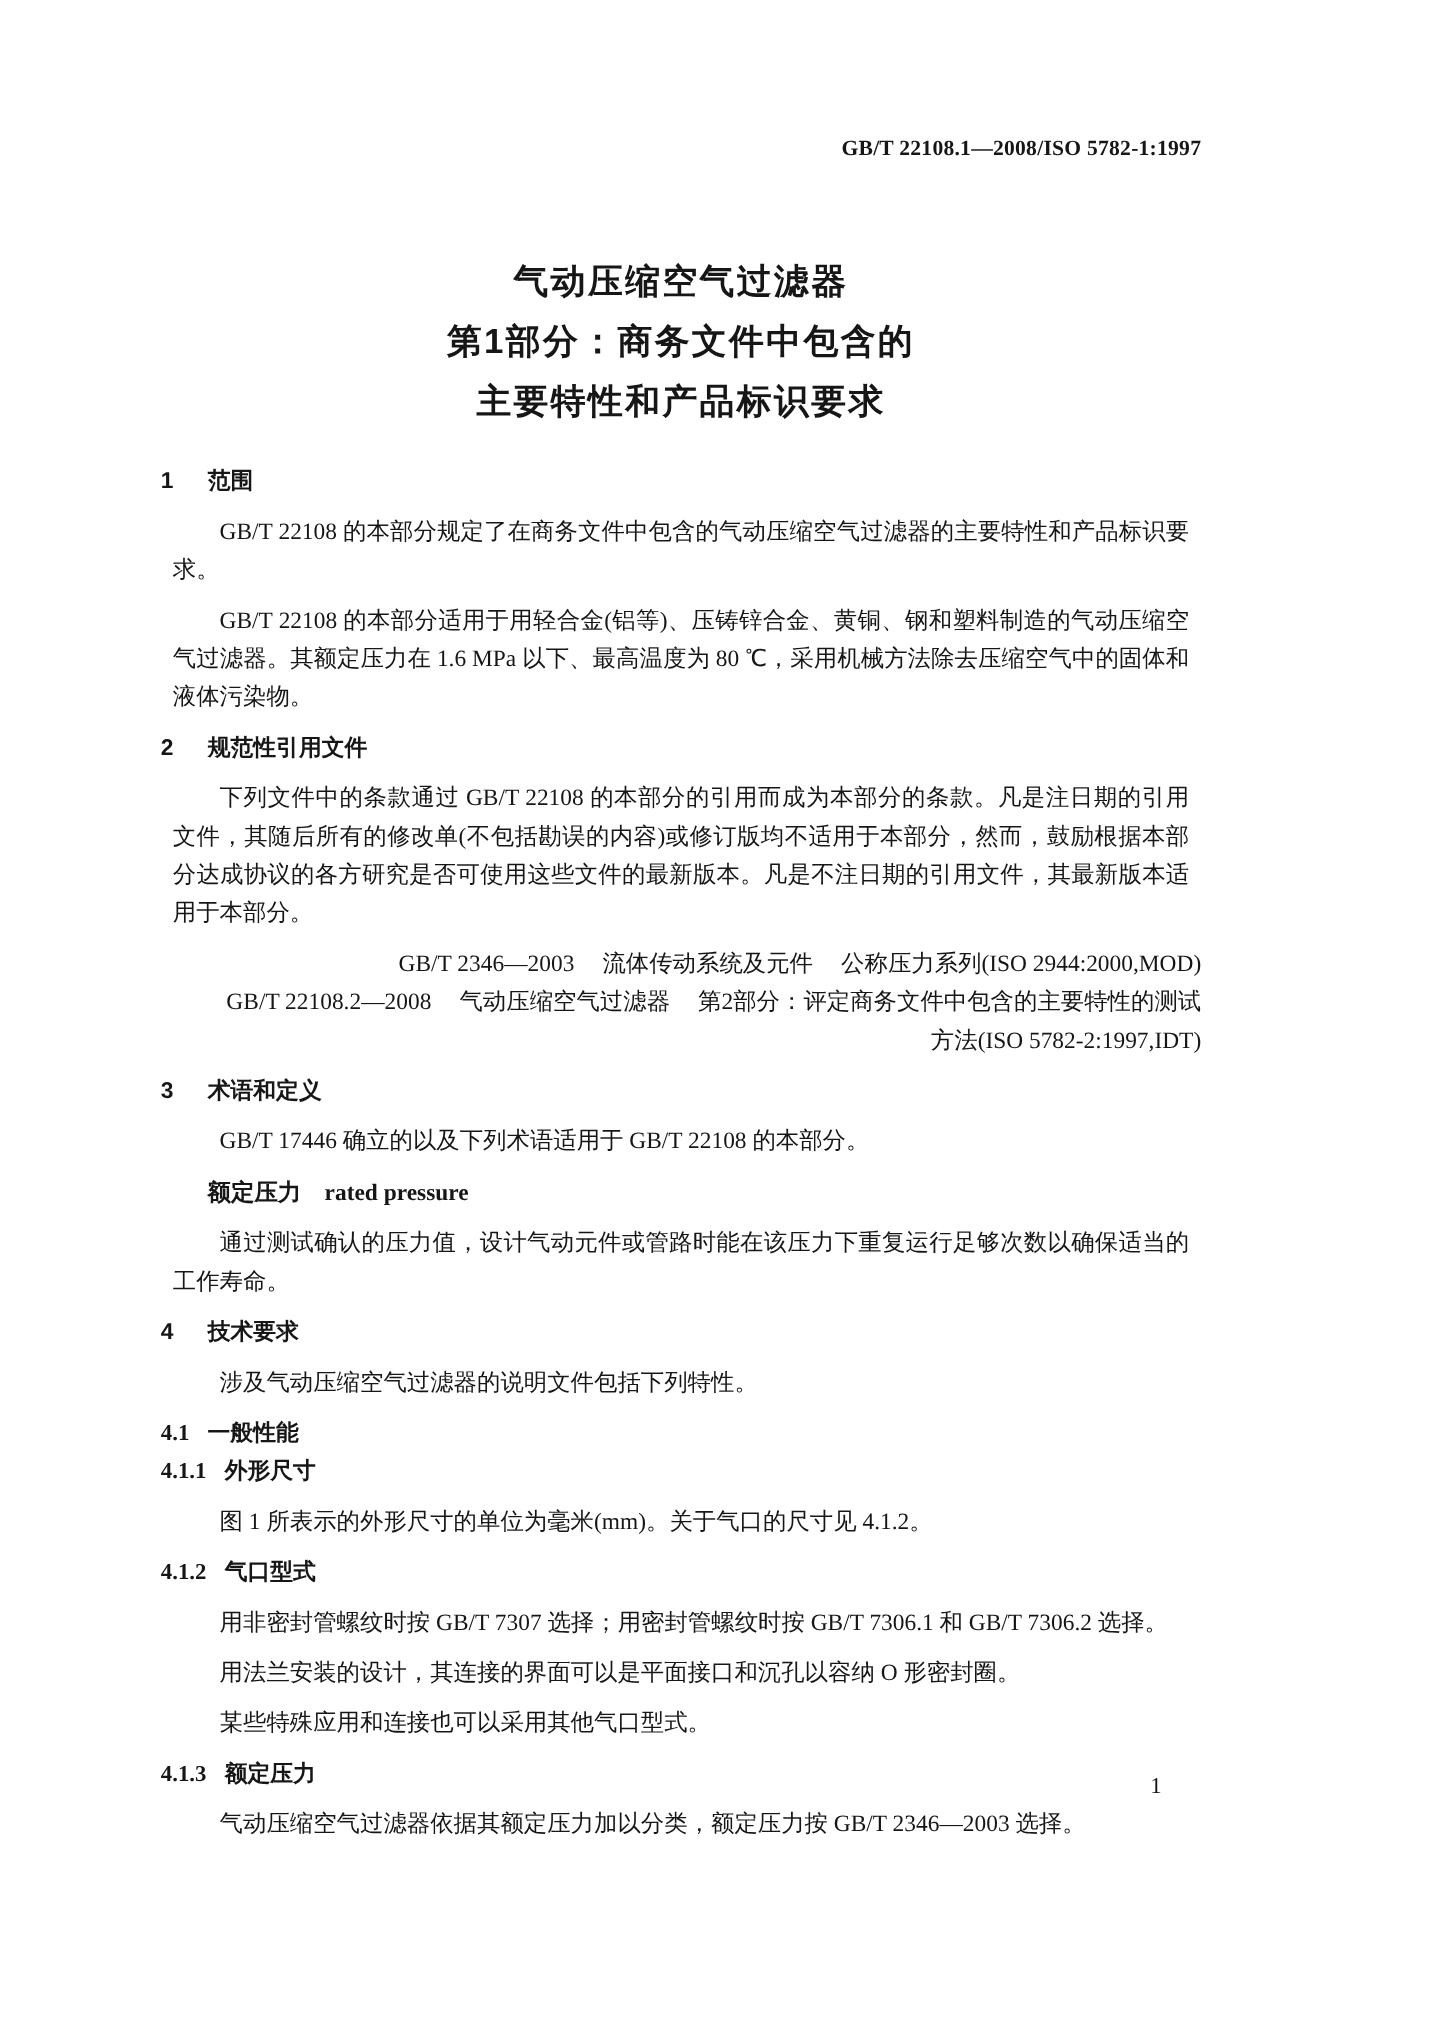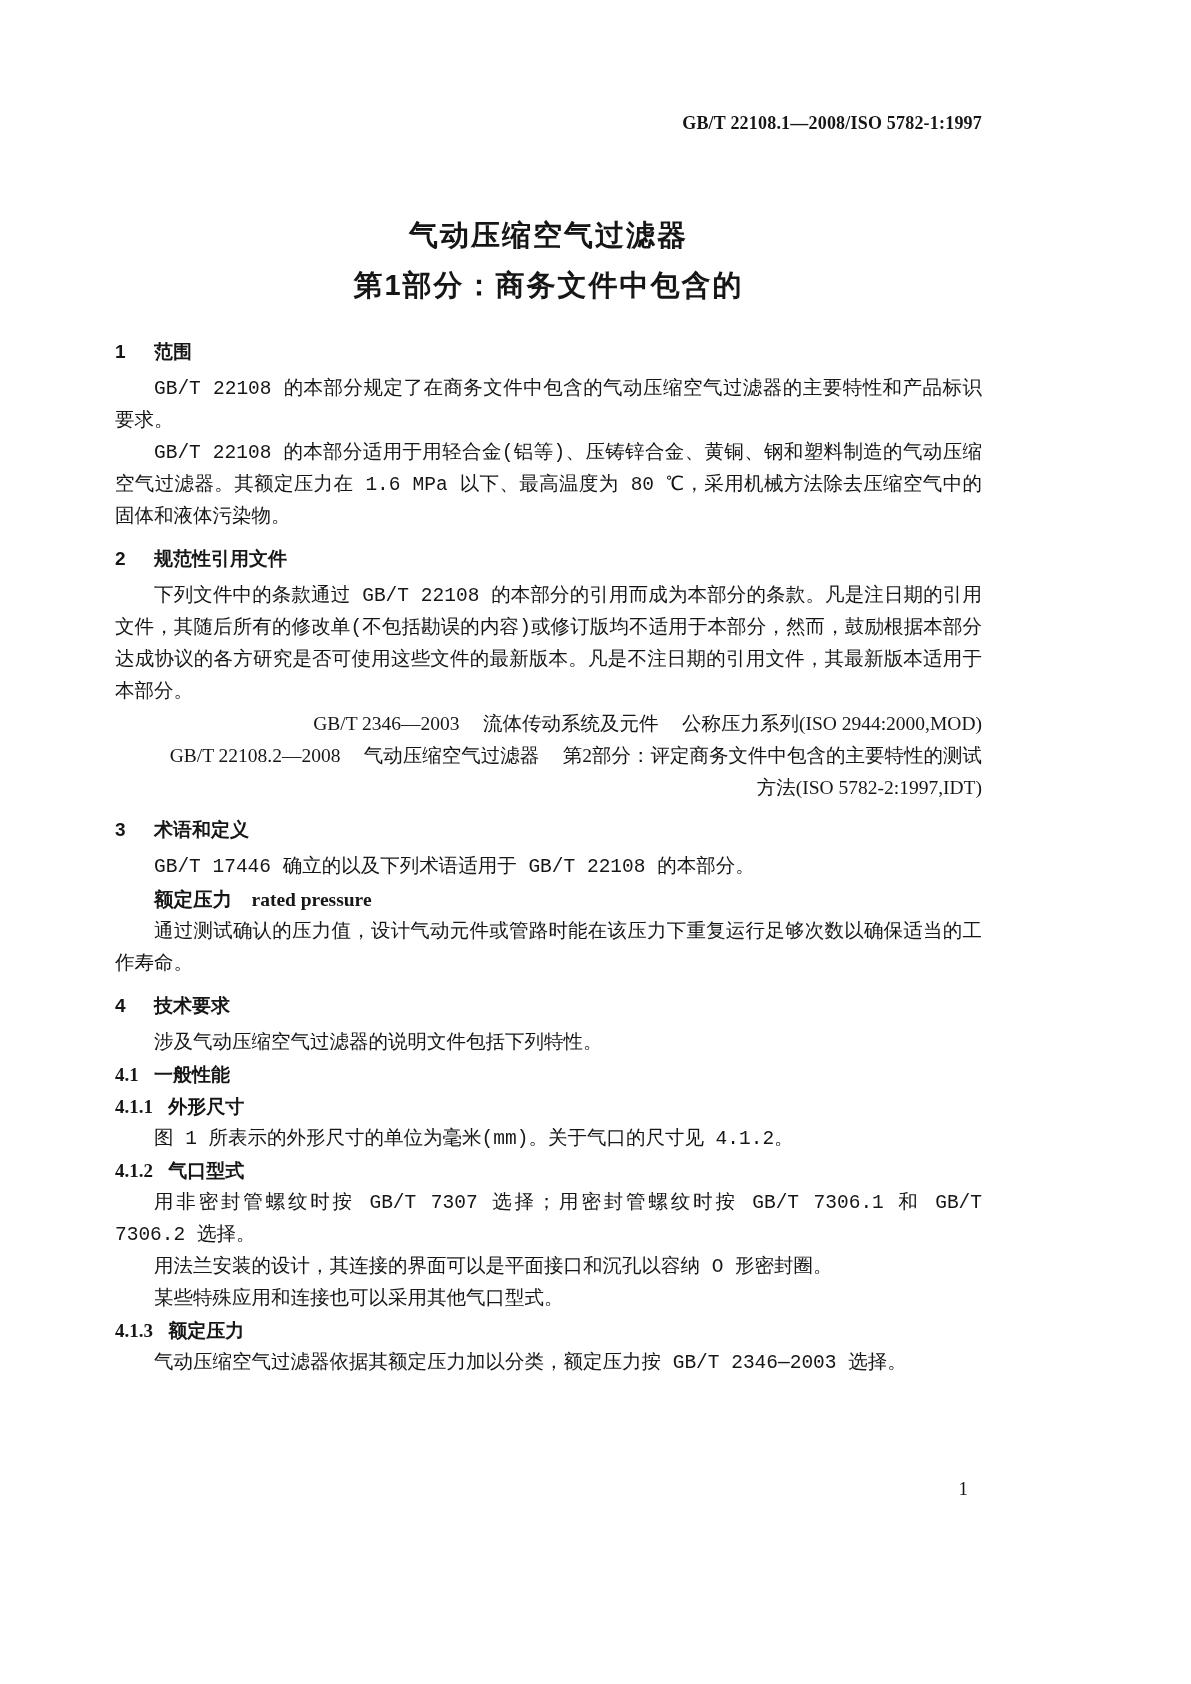--- a/index.html
+++ b/index.html
@@ -10,21 +10,21 @@
   .page {
     position: relative;
     width: 1191px;
     height: 1684px;
     background: #ffffff;
     color: #161616;
     overflow: hidden;
   }
   .content {
     position: absolute;
-    left: 115px;
+    left: 134px;
     top: 112px;
     width: 867px;
   }
   .doc-ref {
     font-family: "Liberation Serif", "DejaVu Serif", serif;
     font-weight: 700;
     font-size: 18px;
     line-height: 22px;
     text-align: right;
     letter-spacing: 0.2px;
@@ -58,26 +58,26 @@
   }
   .sub-h .num { margin-right: 0.8em; }
   .clause-num {
     font-family: "Liberation Sans", "DejaVu Sans", sans-serif;
     font-weight: 700;
     font-size: 19px;
     line-height: 32px;
     margin: 0;
   }
   p.body {
-    font-family: Liberation Mono, monospace;
+    font-family: Liberation Serif, serif;
     font-size: 19.5px;
     line-height: 32px;
     text-indent: 2em;
     text-align: justify;
-    margin: 0;
+    margin: 10px;
   }
   p.ref {
     font-family: "Liberation Serif", "DejaVu Serif", serif;
     font-size: 19.5px;
     line-height: 32px;
     text-indent: 2em;
     text-align: right;
     margin: 0;
   }
   .ref-part { margin-right: 1.2em; }
@@ -105,20 +105,21 @@
 <body>
 
 <div class="page">
   <div class="content">
 
     <div class="doc-ref">GB/T 22108.1—2008/ISO 5782-1:1997</div>
 
     <div class="title-block">
       <div class="title-line">气动压缩空气过滤器</div>
       <div class="title-line">第1部分：商务文件中包含的</div>
+      <div class="title-line">主要特性和产品标识要求</div>
     </div>
 
     <h2 class="sec-h">
       <span class="num">1</span><span>范围</span>
     </h2>
     <p class="body">GB/T 22108 的本部分规定了在商务文件中包含的气动压缩空气过滤器的主要特性和产品标识要求。</p>
     <p class="body">GB/T 22108 的本部分适用于用轻合金(铝等)、压铸锌合金、黄铜、钢和塑料制造的气动压缩空气过滤器。其额定压力在 1.6 MPa 以下、最高温度为 80 ℃，采用机械方法除去压缩空气中的固体和液体污染物。</p>
 
     <h2 class="sec-h">
       <span class="num">2</span><span>规范性引用文件</span>

